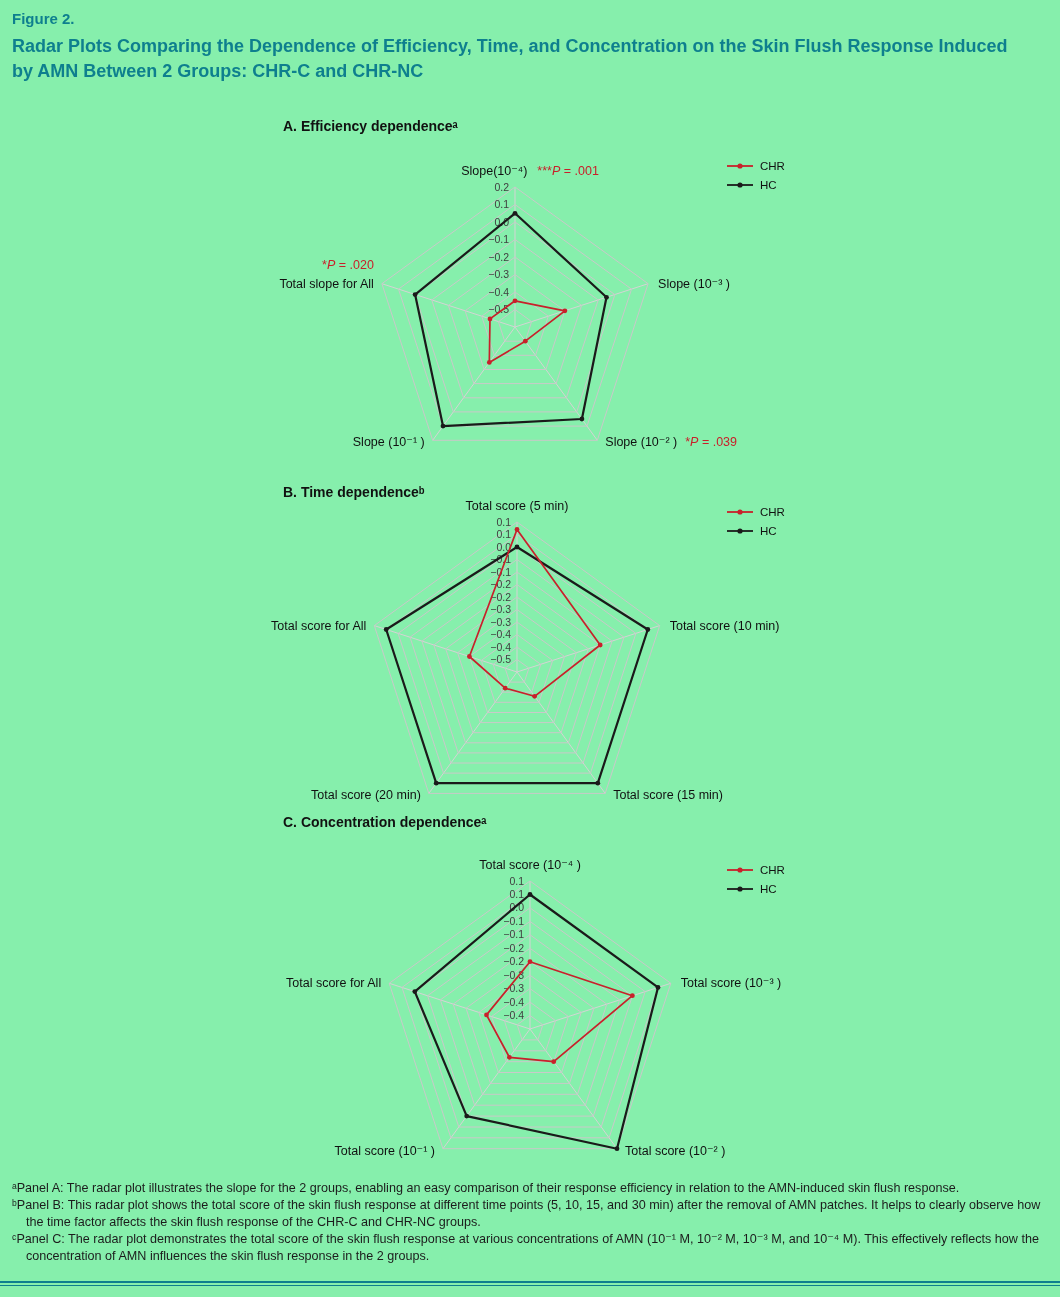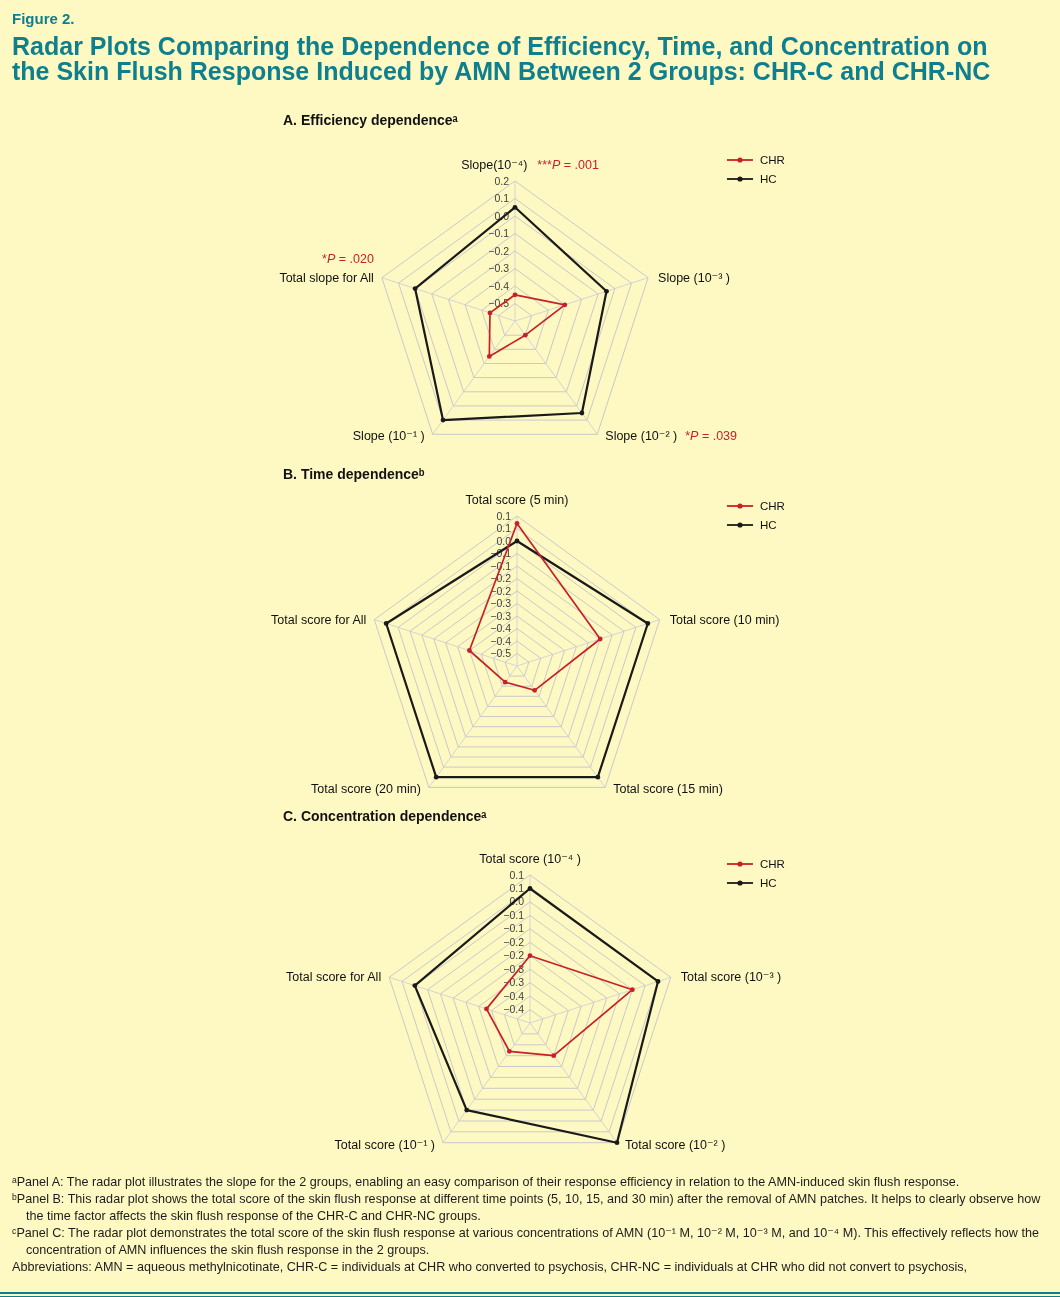--- a/index.html
+++ b/index.html
@@ -1,23 +1,23 @@
 <!DOCTYPE html>
 <html style="--accent: #0e7f8e;"><head>
 <meta charset="utf-8">
 <style>
   * { box-sizing: border-box; }
   html,body { margin:0; padding:0; background:#ffffff; }
   body { font-family:"Liberation Sans","DejaVu Sans",sans-serif; color:#1a1a1a; }
-  .page { width:1060px; height:1297px; background:#fef9c3; overflow:hidden; position:relative; }
+  .page { width:1060px; height:1297px; background:#86efac; overflow:hidden; position:relative; }
   .header { padding:10px 12px 0 12px; }
   .fig-label { font-size:15px; font-weight:bold; color:var(--accent,#0e7f8e); }
-  .fig-title { margin:7px 0 0 0; font-size:25px; line-height:25px; font-weight:bold;
+  .fig-title { margin:7px 0 0 0; font-size:18px; line-height:25px; font-weight:bold;
                color:var(--accent,#0e7f8e); max-width:1010px; }
-  .panels { margin-top:20px; }
+  .panels { margin-top:26px; }
   .panel { position:relative; }
   .panel-title { position:absolute; left:283px; top:4px; margin:0; font-size:14px;
                  font-weight:bold; color:#111; z-index:2; }
   .radar-svg { display:block; }
   svg text { font-family:"Liberation Sans","DejaVu Sans",sans-serif; }
   .tick { font-size:10.5px; fill:#404040; }
   .axis { font-size:12.5px; fill:#111; }
   .legend-text { font-size:11.5px; fill:#111; }
   .footnotes { padding:4px 12px 0 12px; font-size:12.6px; line-height:17px; color:#1c1c1c; }
   .footnote { margin:0; padding-left:14px; text-indent:-14px; }
@@ -82,21 +82,21 @@
           <line x1="727" y1="56" x2="753" y2="56" stroke="#c8202a" stroke-width="1.8"></line>
           <circle cx="740" cy="56" r="2.6" fill="#c8202a"></circle>
           <text x="760" y="60" class="legend-text">CHR</text>
           <line x1="727" y1="75" x2="753" y2="75" stroke="#1a1a1a" stroke-width="1.8"></line>
           <circle cx="740" cy="75" r="2.6" fill="#1a1a1a"></circle>
           <text x="760" y="79" class="legend-text">HC</text>
         </svg>
     </section>
 
     <section class="panel" style="height:340px">
-      <h2 class="panel-title" style="top:2px">B. Time dependenceᵇ</h2>
+      <h2 class="panel-title" style="top:14px">B. Time dependenceᵇ</h2>
       <svg class="radar-svg" width="1060" height="340" viewBox="0 0 1060 340">
           <line x1="517" y1="202" x2="517.0" y2="52.0" stroke="#d4d4d4" stroke-width="1"></line>
           <line x1="517" y1="202" x2="659.7" y2="155.6" stroke="#d4d4d4" stroke-width="1"></line>
           <line x1="517" y1="202" x2="605.2" y2="323.4" stroke="#d4d4d4" stroke-width="1"></line>
           <line x1="517" y1="202" x2="428.8" y2="323.4" stroke="#d4d4d4" stroke-width="1"></line>
           <line x1="517" y1="202" x2="374.3" y2="155.6" stroke="#d4d4d4" stroke-width="1"></line>
           <polygon points="517.0,52.0 659.7,155.6 605.2,323.4 428.8,323.4 374.3,155.6" fill="none" stroke="#c9c9c9" stroke-width="1"></polygon>
           <polygon points="517.0,64.5 647.8,159.5 597.8,313.2 436.2,313.2 386.2,159.5" fill="none" stroke="#c9c9c9" stroke-width="1"></polygon>
           <polygon points="517.0,77.0 635.9,163.4 590.5,303.1 443.5,303.1 398.1,163.4" fill="none" stroke="#c9c9c9" stroke-width="1"></polygon>
           <polygon points="517.0,89.5 624.0,167.2 583.1,293.0 450.9,293.0 410.0,167.2" fill="none" stroke="#c9c9c9" stroke-width="1"></polygon>
@@ -201,18 +201,17 @@
           <text x="760" y="83" class="legend-text">HC</text>
         </svg>
     </section>
 
   </div>
 
   <div class="footnotes">
     <p class="footnote">ᵃPanel A: The radar plot illustrates the slope for the 2 groups, enabling an easy comparison of their response efficiency in relation to the AMN-induced skin flush response.</p>
     <p class="footnote">ᵇPanel B: This radar plot shows the total score of the skin flush response at different time points (5, 10, 15, and 30 min) after the removal of AMN patches. It helps to clearly observe how the time factor affects the skin flush response of the CHR-C and CHR-NC groups.</p>
     <p class="footnote">ᶜPanel C: The radar plot demonstrates the total score of the skin flush response at various concentrations of AMN (10⁻¹ M, 10⁻² M, 10⁻³ M, and 10⁻⁴ M). This effectively reflects how the concentration of AMN influences the skin flush response in the 2 groups.</p>
-    <p class="footnote">Abbreviations: AMN = aqueous methylnicotinate, CHR-C = individuals at CHR who converted to psychosis, CHR-NC = individuals at CHR who did not convert to psychosis,</p>
   </div>
 
   <div class="bottom-rule"></div>
 
 </div>
 
 </body></html>

